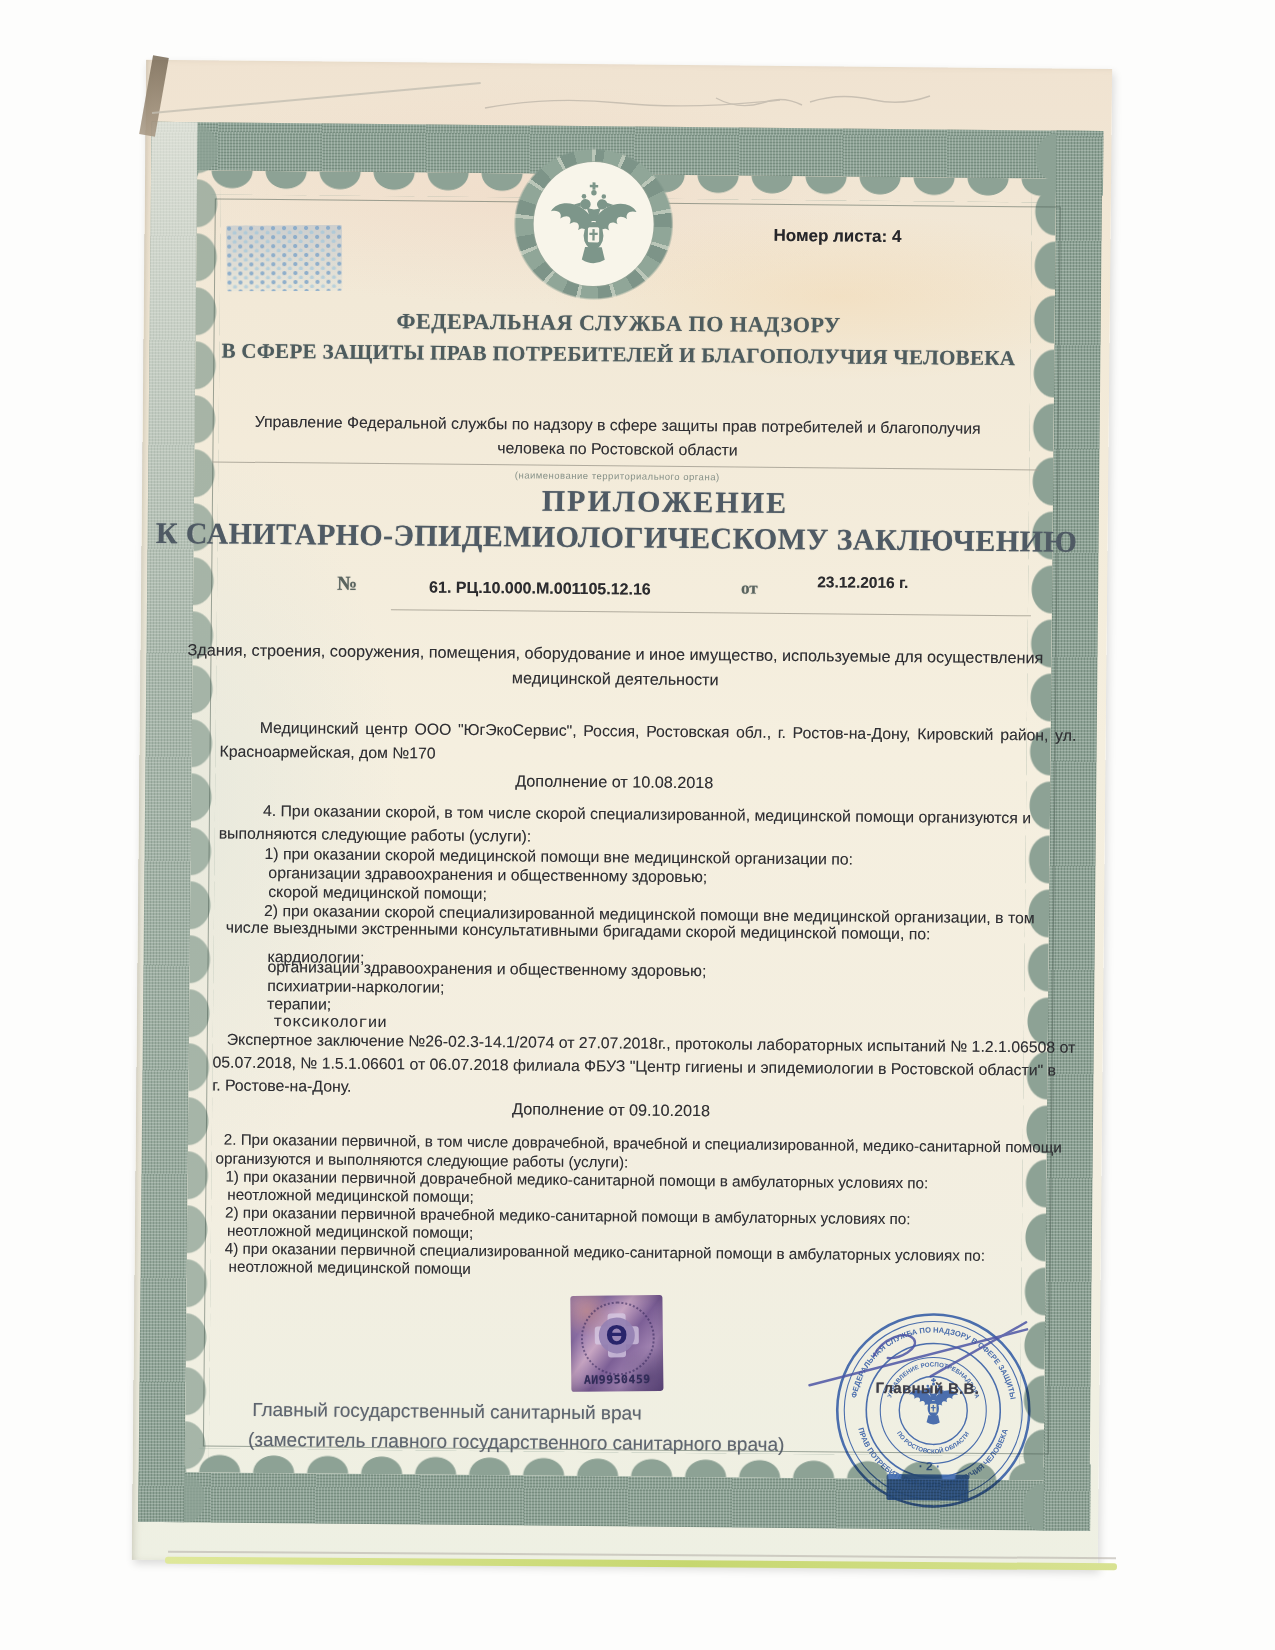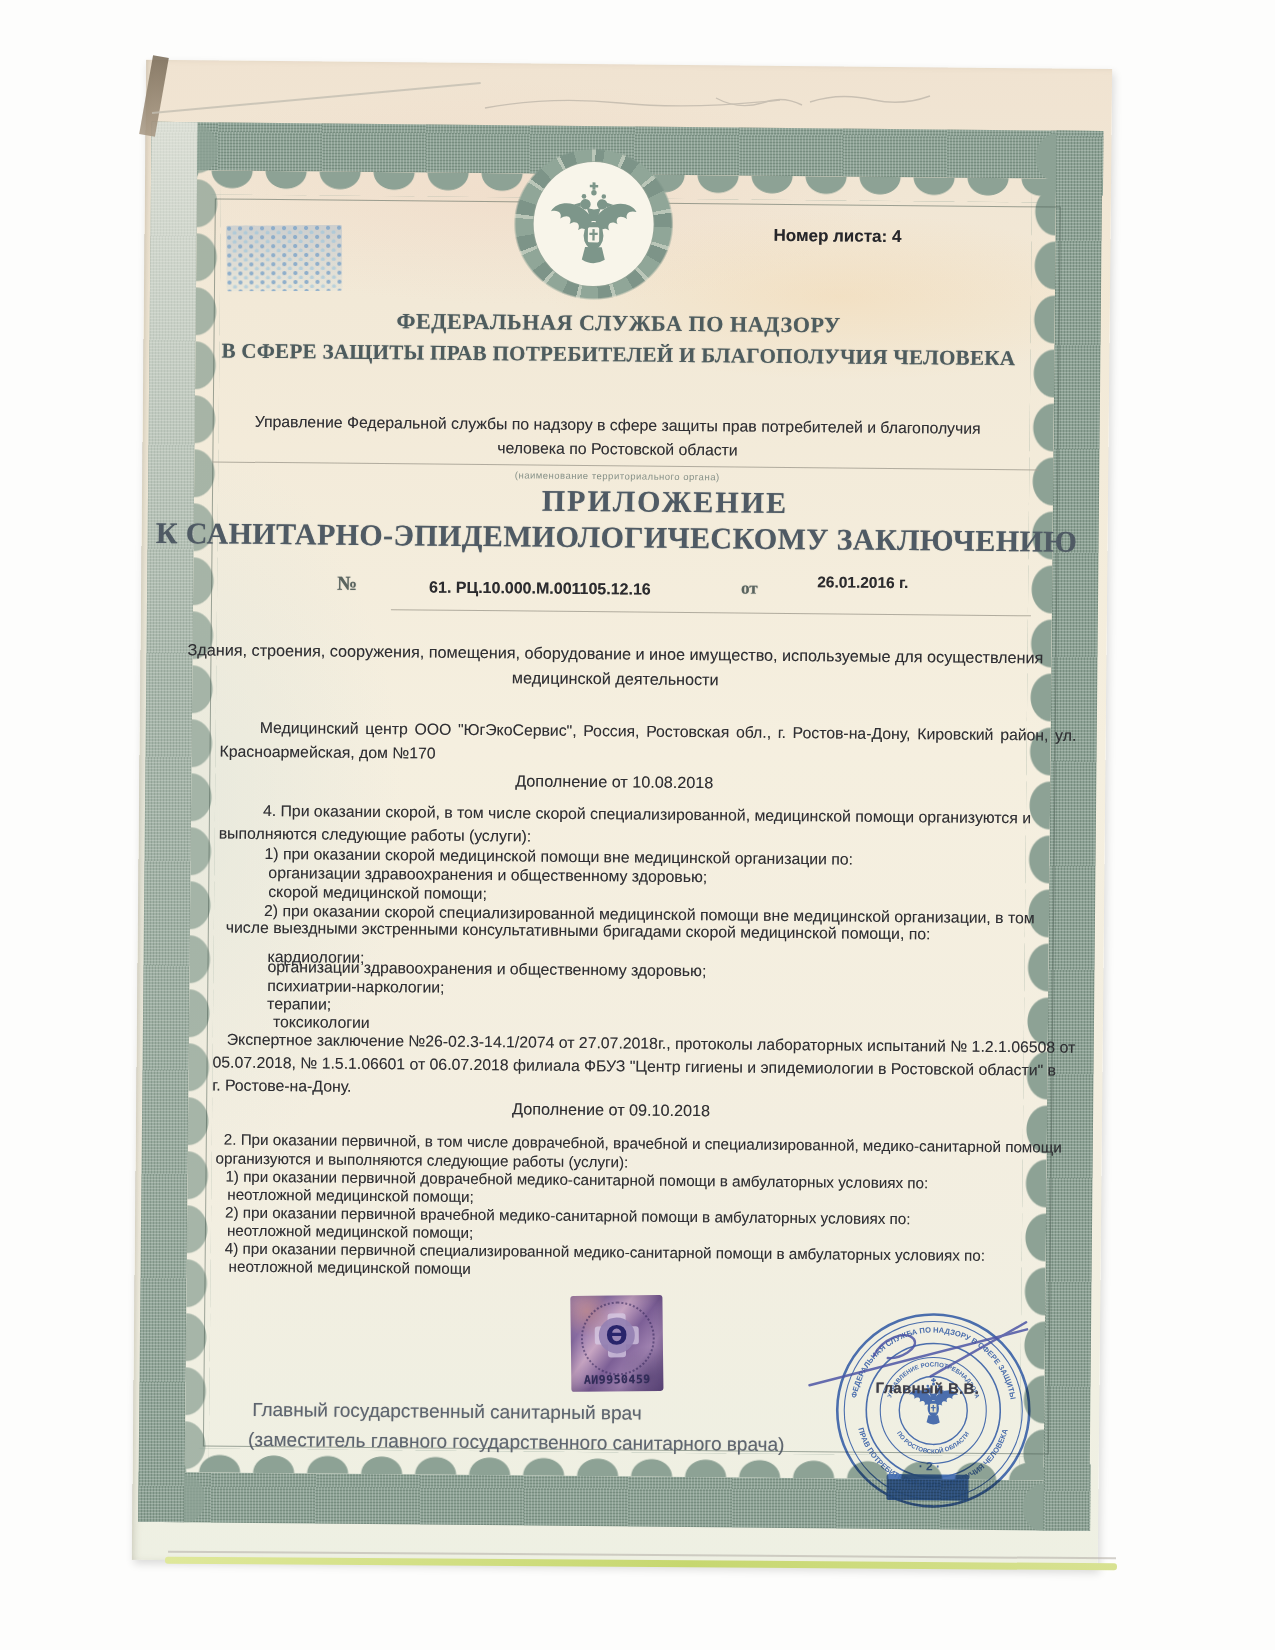--- a/index.html
+++ b/index.html
@@ -147,21 +147,21 @@
     <div class="t center" style="top:376px;font-size:15.8px;">человека  по Ростовской области</div>
     <div class="rule" style="left:70px;top:401px;width:826px;"></div>
     <div class="t center" style="top:406px;font-size:9.5px;color:#859087;letter-spacing:.5px;text-shadow:none;">(наименование территориального органа)</div>
 
     <div class="t serif center" style="top:420px;font-size:30px;letter-spacing:2px;color:#4f5a64;margin-left:48px;">ПРИЛОЖЕНИЕ</div>
     <div class="t serif center" style="top:456px;font-size:30px;letter-spacing:.4px;color:#4f5a64;">К САНИТАРНО-ЭПИДЕМИОЛОГИЧЕСКОМУ ЗАКЛЮЧЕНИЮ</div>
 
     <div class="t serif" style="left:196px;top:510px;font-size:20px;color:#5a645f;">№</div>
     <div class="t" style="left:288px;top:516px;font-size:16px;font-weight:bold;color:#2b2b2e;">61. РЦ.10.000.М.001105.12.16</div>
     <div class="t serif" style="left:600px;top:513px;font-size:17px;color:#5a645f;">от</div>
-    <div class="t" style="left:676px;top:507px;font-size:15.5px;font-weight:bold;color:#2b2b2e;">26.01.2016 г.</div>
+    <div class="t" style="left:676px;top:507px;font-size:15.5px;font-weight:bold;color:#2b2b2e;">23.12.2016 г.</div>
     <div class="rule" style="left:250px;top:547px;width:640px;"></div>
 
     <div class="t center" style="top:580px;font-size:16.2px;">Здания, строения, сооружения, помещения, оборудование и иное имущество, используемые для осуществления</div>
     <div class="t center" style="top:605px;font-size:16.2px;">медицинской деятельности</div>
 
     <div class="blk" style="left:80px;top:658px;width:830px;">
       <div class="ln stretch" style="left:40px;top:0;">Медицинский центр ООО "ЮгЭкоСервис", Россия, Ростовская обл., г. Ростов-на-Дону, Кировский район, ул.</div>
       <div class="ln" style="left:0;top:24px;">Красноармейская, дом №170</div>
     </div>
 
@@ -171,21 +171,21 @@
       <div class="ln" style="left:0;top:23px;">выполняются следующие работы (услуги):</div>
       <div class="ln" style="left:46px;top:43px;">1) при оказании скорой медицинской помощи вне медицинской организации по:</div>
       <div class="ln" style="left:50px;top:62px;">организации здравоохранения и общественному здоровью;</div>
       <div class="ln" style="left:50px;top:81px;">скорой медицинской помощи;</div>
       <div class="ln" style="left:46px;top:100px;">2)  при  оказании  скорой  специализированной  медицинской  помощи  вне  медицинской  организации,  в  том</div>
       <div class="ln" style="left:8px;top:117px;">числе выездными экстренными консультативными бригадами скорой медицинской помощи, по:</div>
       <div class="ln" style="left:50px;top:146px;text-align:right;">кардиологии;</div>
       <div class="ln" style="left:50px;top:156px;">организации здравоохранения и общественному здоровью;</div>
       <div class="ln" style="left:50px;top:175px;">психиатрии-наркологии;</div>
       <div class="ln" style="left:50px;top:193px;">терапии;</div>
-      <div class="ln" style="left:56px;top:211px;">токсикологии</div>
+      <div class="ln" style="left:56px;top:211px;font-family:Liberation Mono, monospace;">токсикологии</div>
     </div>
 
     <div class="blk" style="left:76px;top:970px;width:836px;">
       <div class="ln" style="left:14px;top:0;">Экспертное заключение №26-02.3-14.1/2074  от 27.07.2018г., протоколы лабораторных испытаний № 1.2.1.06508 от</div>
       <div class="ln" style="left:0;top:23px;">05.07.2018, № 1.5.1.06601 от 06.07.2018 филиала ФБУЗ "Центр гигиены и эпидемиологии в Ростовской области" в</div>
       <div class="ln" style="left:0;top:46px;">г. Ростове-на-Дону.</div>
     </div>
 
     <div class="t center" style="top:1036px;font-size:16.2px;">Дополнение от 09.10.2018</div>
     <div class="blk" style="left:80px;top:1070px;width:840px;font-size:15.2px;">

